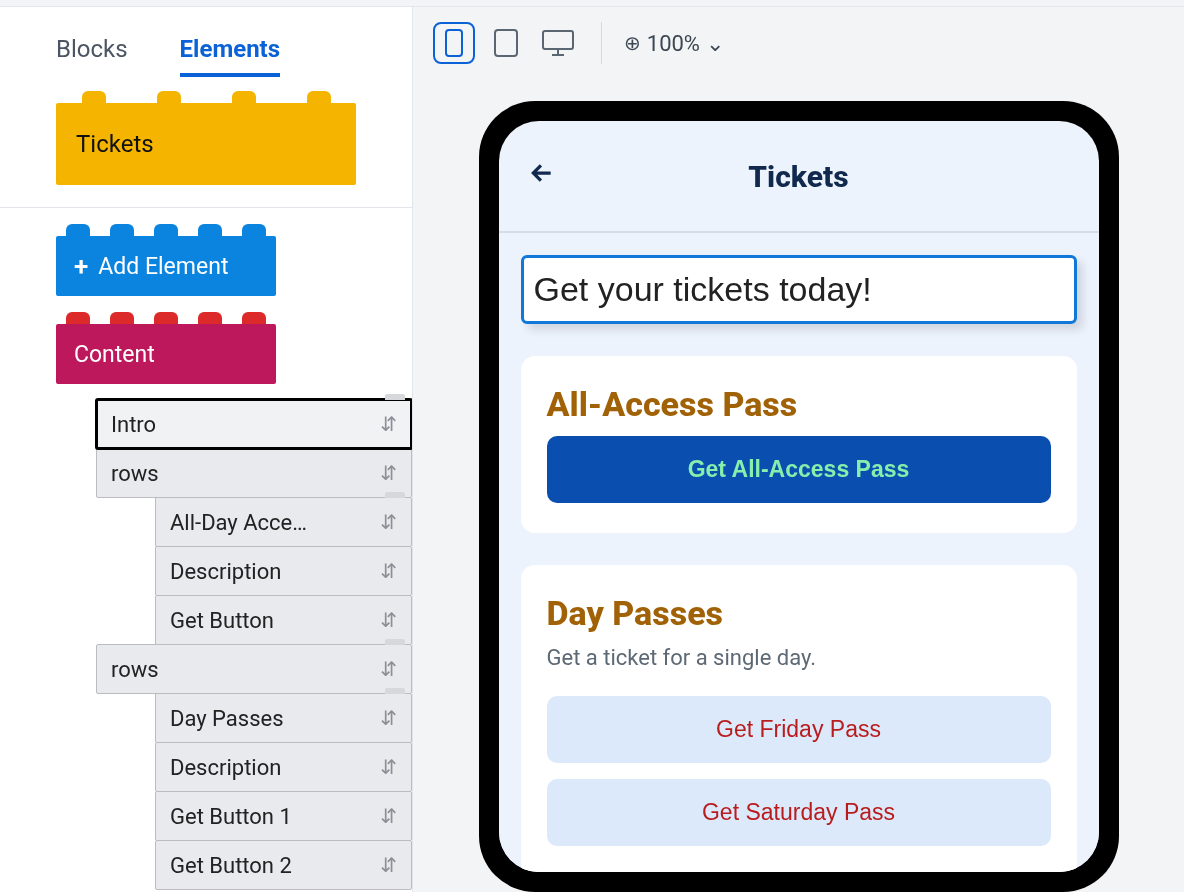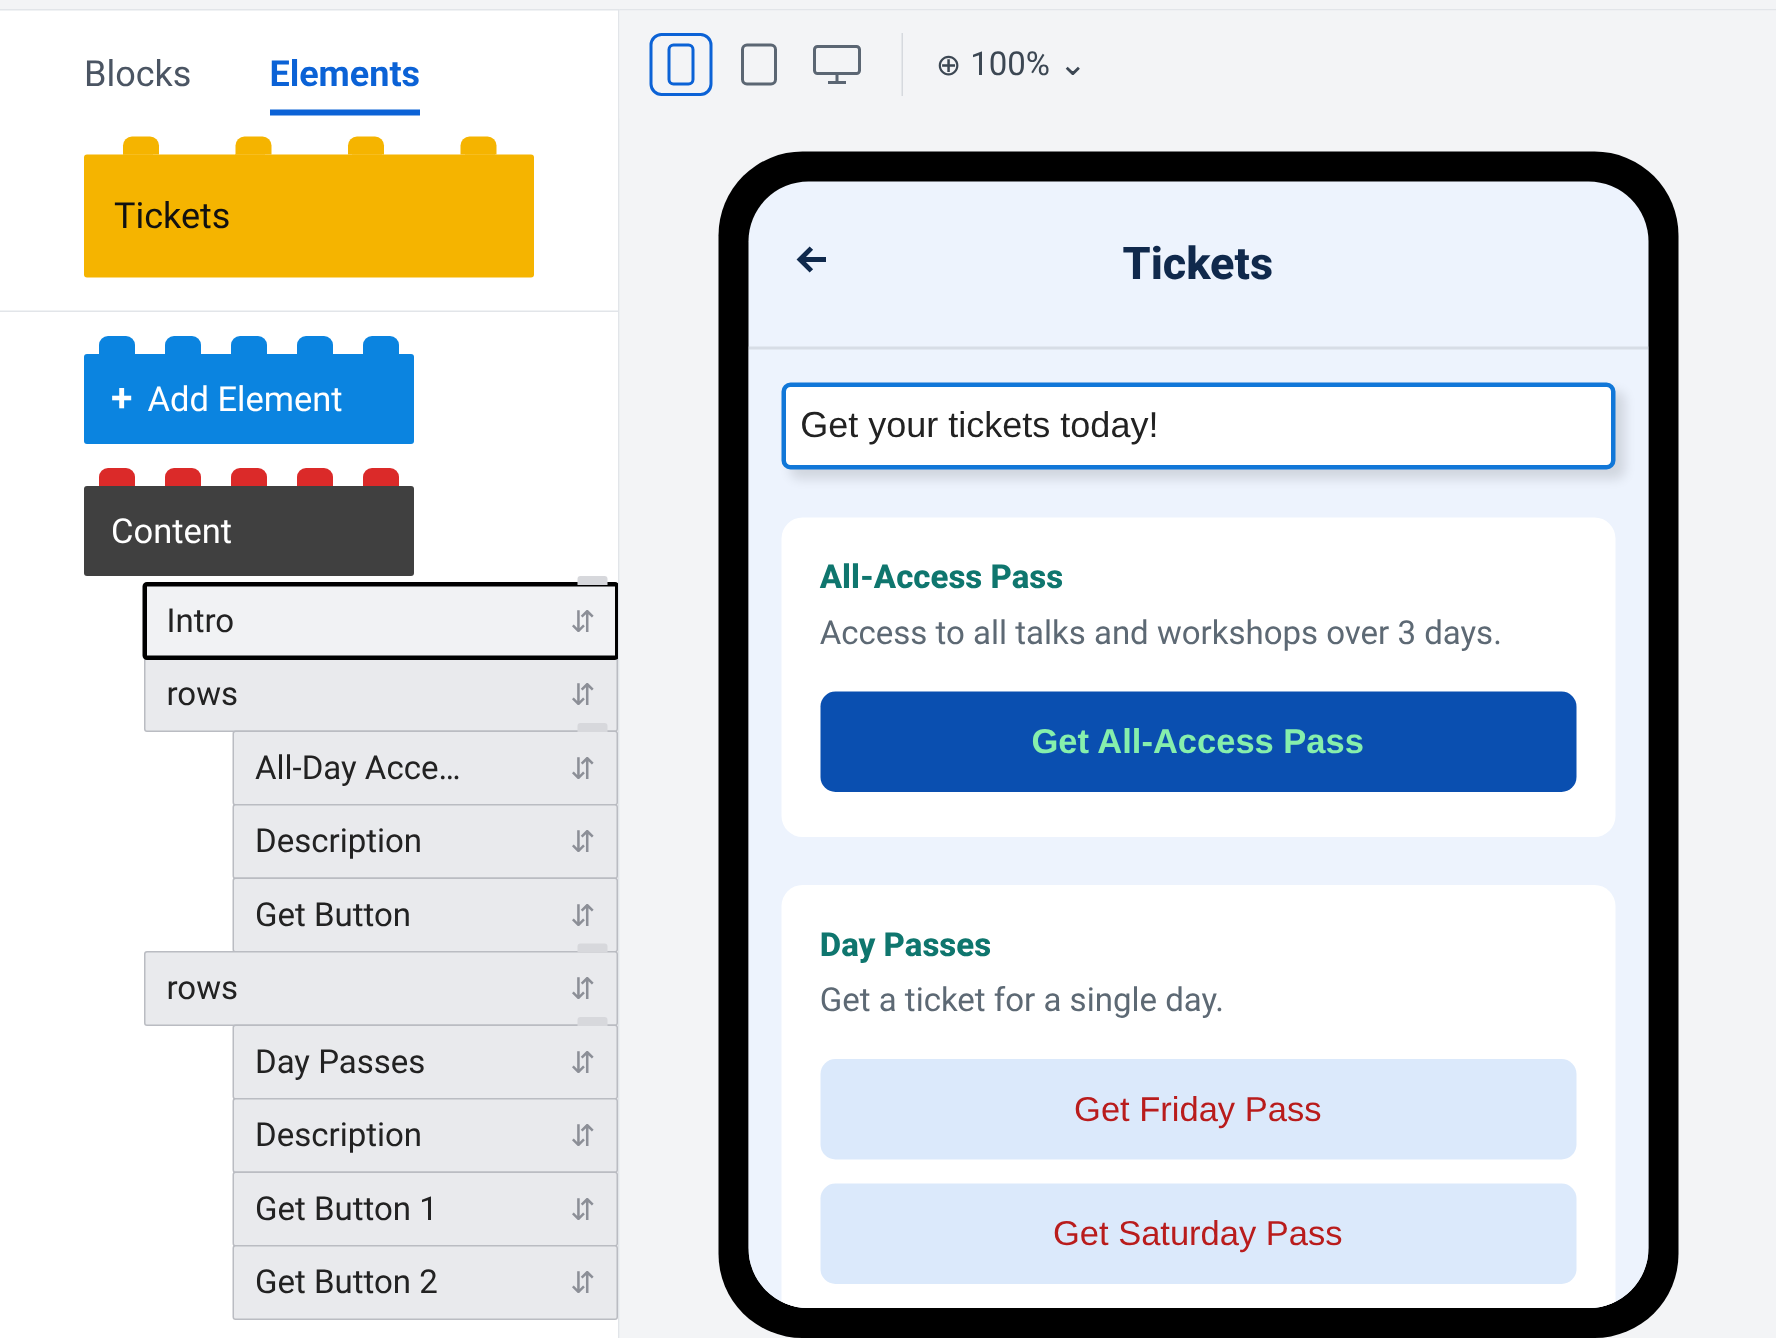--- a/index.html
+++ b/index.html
@@ -30,21 +30,21 @@
   .stud { width: 24px; height: 12px; border-radius: 6px 6px 0 0; }
   .brick-yellow .stud { background: #f5b400; }
   .brick-yellow .label { font-size: 24px; color: #111; }
 
   .elements-panel { padding: 28px 0 0 56px; overflow-y: auto; }
 
   .brick-blue, .brick-red {
     position: relative; width: 220px; height: 60px; border-radius: 2px; display: flex; align-items: center; padding: 0 18px; color: #fff; font-size: 23px;
   }
   .brick-blue { background: #0b84e0; margin-bottom: 28px; }
-  .brick-red  { background: #404040; margin-bottom: 6px; }
+  .brick-red  { background: #be185d; margin-bottom: 16px; }
   .brick-blue .stud { background: #0b84e0; }
   .brick-red  .stud { background: #db2a29; }
   .plus { font-size: 26px; margin-right: 10px; font-weight: 600; }
 
   .tree { margin-left: 40px; }
   .tree-item {
     background: #e9eaed; border: 1px solid #babcc2; border-radius: 2px;
     height: 50px; display: flex; align-items: center; justify-content: space-between;
     padding: 0 14px; font-size: 22px; color: #222; margin-top: -1px; position: relative; gap: 36px;
   }
@@ -69,25 +69,25 @@
   
   .phone { width: 640px; background: #000; border-radius: 56px; padding: 20px; position: relative; }
   .phone-inner { background: #edf3fd; border-radius: 40px; overflow: hidden; height: 100%; }
   .phone-header { height: 112px; display: flex; align-items: center; padding: 0 30px; border-bottom: 2px solid #d7dde6; position: relative; }
   .back-arrow { font-size: 28px; color: #10294c; cursor: pointer; }
   .phone-title { position: absolute; left: 0; right: 0; text-align: center; font-size: 30px; font-weight: 800; color: #10294c; pointer-events: none; }
 
   .phone-content { padding: 22px 22px 0; background: #edf3fd; }
   .intro-input {
     width: 100%; border: 3px solid #1177d8; background: #fff; border-radius: 6px;
-    padding: 12px 10px; font-size: 24px; color: #222; box-shadow: 6px 6px 8px rgba(0,0,0,0.12);
+    padding: 12px 10px; font-size: 34px; color: #222; box-shadow: 6px 6px 8px rgba(0,0,0,0.12);
   }
 
   .card { background: #fff; border-radius: 14px; padding: 28px 26px 30px; margin-top: 32px; }
-  .card h2 { font-size: 22px; font-weight: 800; color: #0f766e; margin-bottom: 12px; }
+  .card h2 { font-size: 34px; font-weight: 800; color: #a16207; margin-bottom: 12px; }
   .card p { font-size: 22px; color: #5d6974; margin-bottom: 26px; }
   .btn-primary { width: 100%; background: #0a4fb0; color: #86efac; border: none; border-radius: 10px; padding: 20px; font-size: 23px; font-weight: 600; cursor: pointer; }
   .btn-light { width: 100%; background: #dbe9fb; color: #b91c1c; border: none; border-radius: 10px; padding: 20px; font-size: 23px; font-weight: 400; cursor: pointer; margin-bottom: 16px; }
 
   .arrow-svg { width: 26px; height: 26px; stroke: #10294c; stroke-width: 3; fill: none; }
 </style>
 </head>
 <body>
 
 <div class="app">
@@ -225,21 +225,20 @@
                   <polyline points="11 5 4 12 11 19"></polyline>
                 </svg>
             </span>
             <div class="phone-title">Tickets</div>
           </div>
           <div class="phone-content">
             <input class="intro-input" value="Get your tickets today!" style="">
 
             <div class="card">
               <h2>All-Access Pass</h2>
-              <p>Access to all talks and workshops over 3 days.</p>
               <button class="btn-primary">Get All-Access Pass</button>
             </div>
 
             <div class="card">
               <h2>Day Passes</h2>
               <p>Get a ticket for a single day.</p>
               <button class="btn-light">Get Friday Pass</button>
               <button class="btn-light">Get Saturday Pass</button>
             </div>
           </div>

